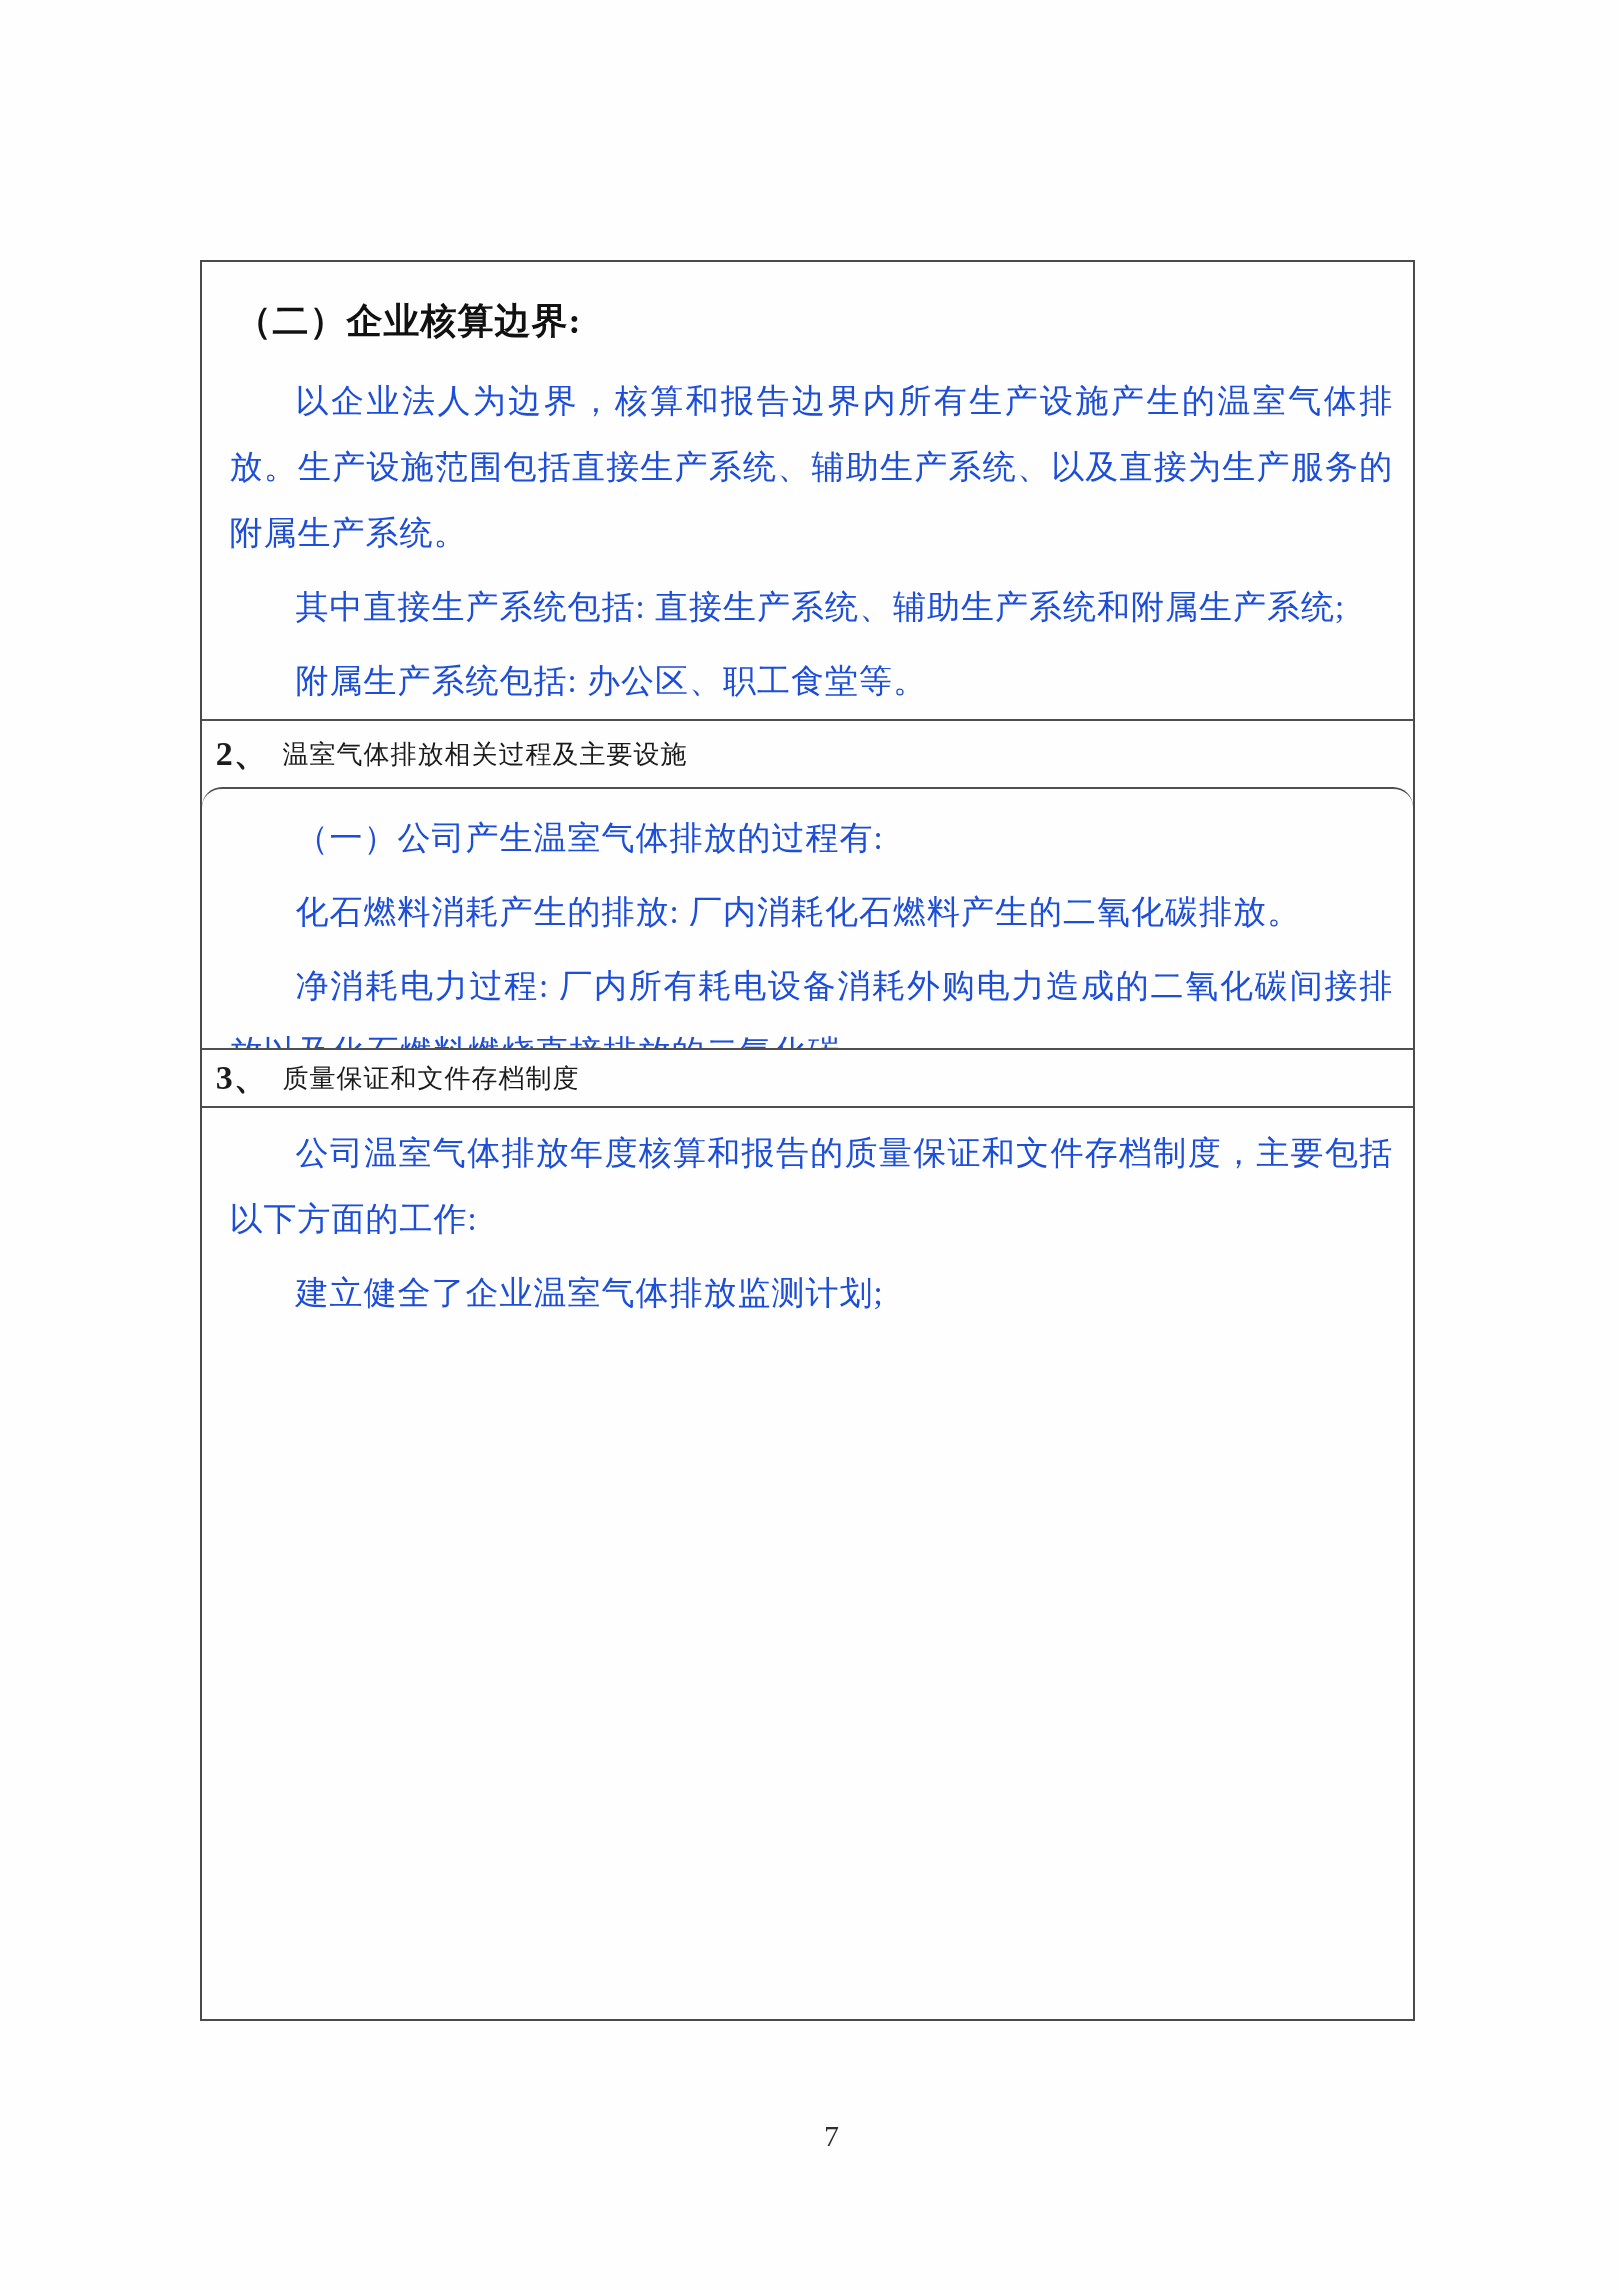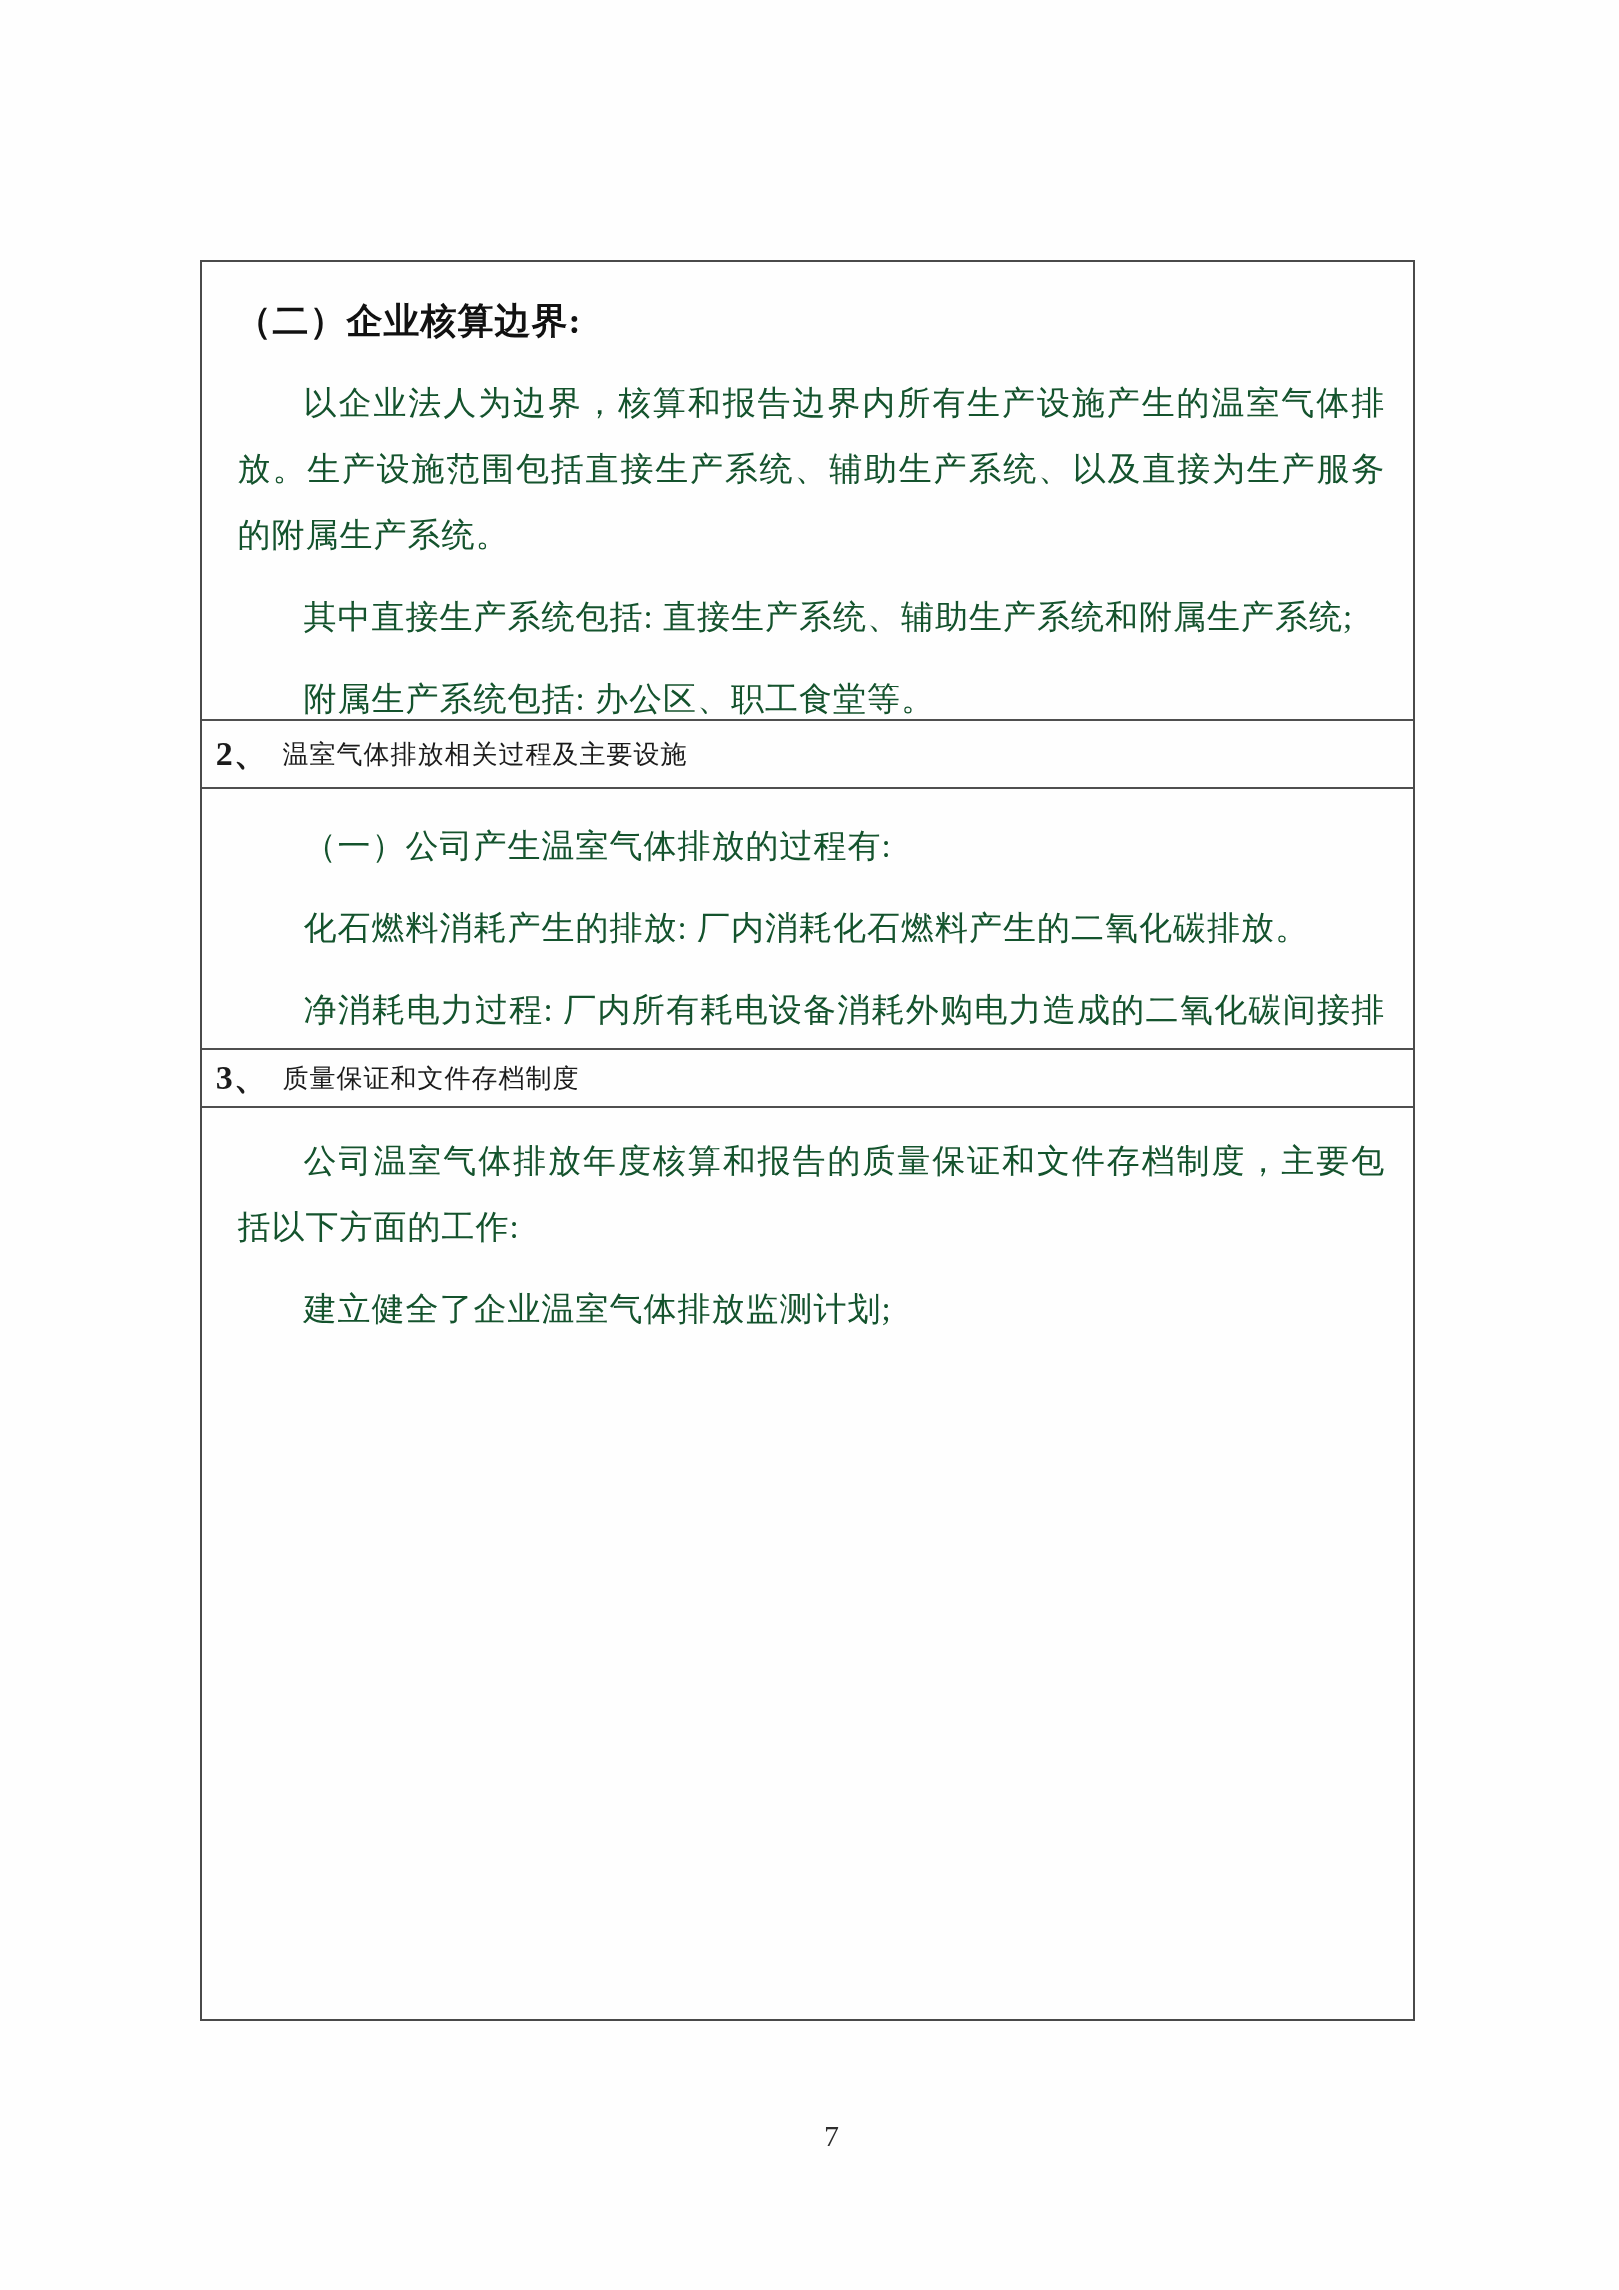--- a/index.html
+++ b/index.html
@@ -28,41 +28,41 @@
     box-sizing: border-box;
     overflow: hidden;
     padding-left: 19.6px;
     padding-right: 11.8px;
   }
   .row + .row {
     border-top: 2px solid #4f4f4f;
   }
   .row-a { height: 457px; padding-top: 11.8px; }
   .row-b { height: 68px; display: flex; align-items: center; padding-left: 13.7px; }
-  .row-c { height: 261px; padding-top: 7.8px; }
+  .row-c { height: 261px; padding-top: 7.8px; border-radius: 20px; }
   .row-d { height: 58px; display: flex; align-items: center; padding-left: 13.7px; }
   .row-e { height: 914px; padding-top: 4px; }
 
   .heading {
     margin: 14px;
     font-size: 36px;
     font-weight: bold;
     line-height: 66px;
     letter-spacing: 1px;
     color: #111;
   }
   .para {
-    margin: 16px;
+    margin: 8px;
     font-size: 33px;
     line-height: 66px;
     letter-spacing: 1px;
     text-indent: 2em;
     text-align: justify;
     text-justify: inter-character;
-    color: #14532d;
+    color: #1d4ed8;
   }
   .section-num {
     font-size: 34px;
     font-weight: bold;
     letter-spacing: 1px;
     margin-right: 13.7px;
     white-space: nowrap;
   }
   .section-title {
     font-size: 26px;

